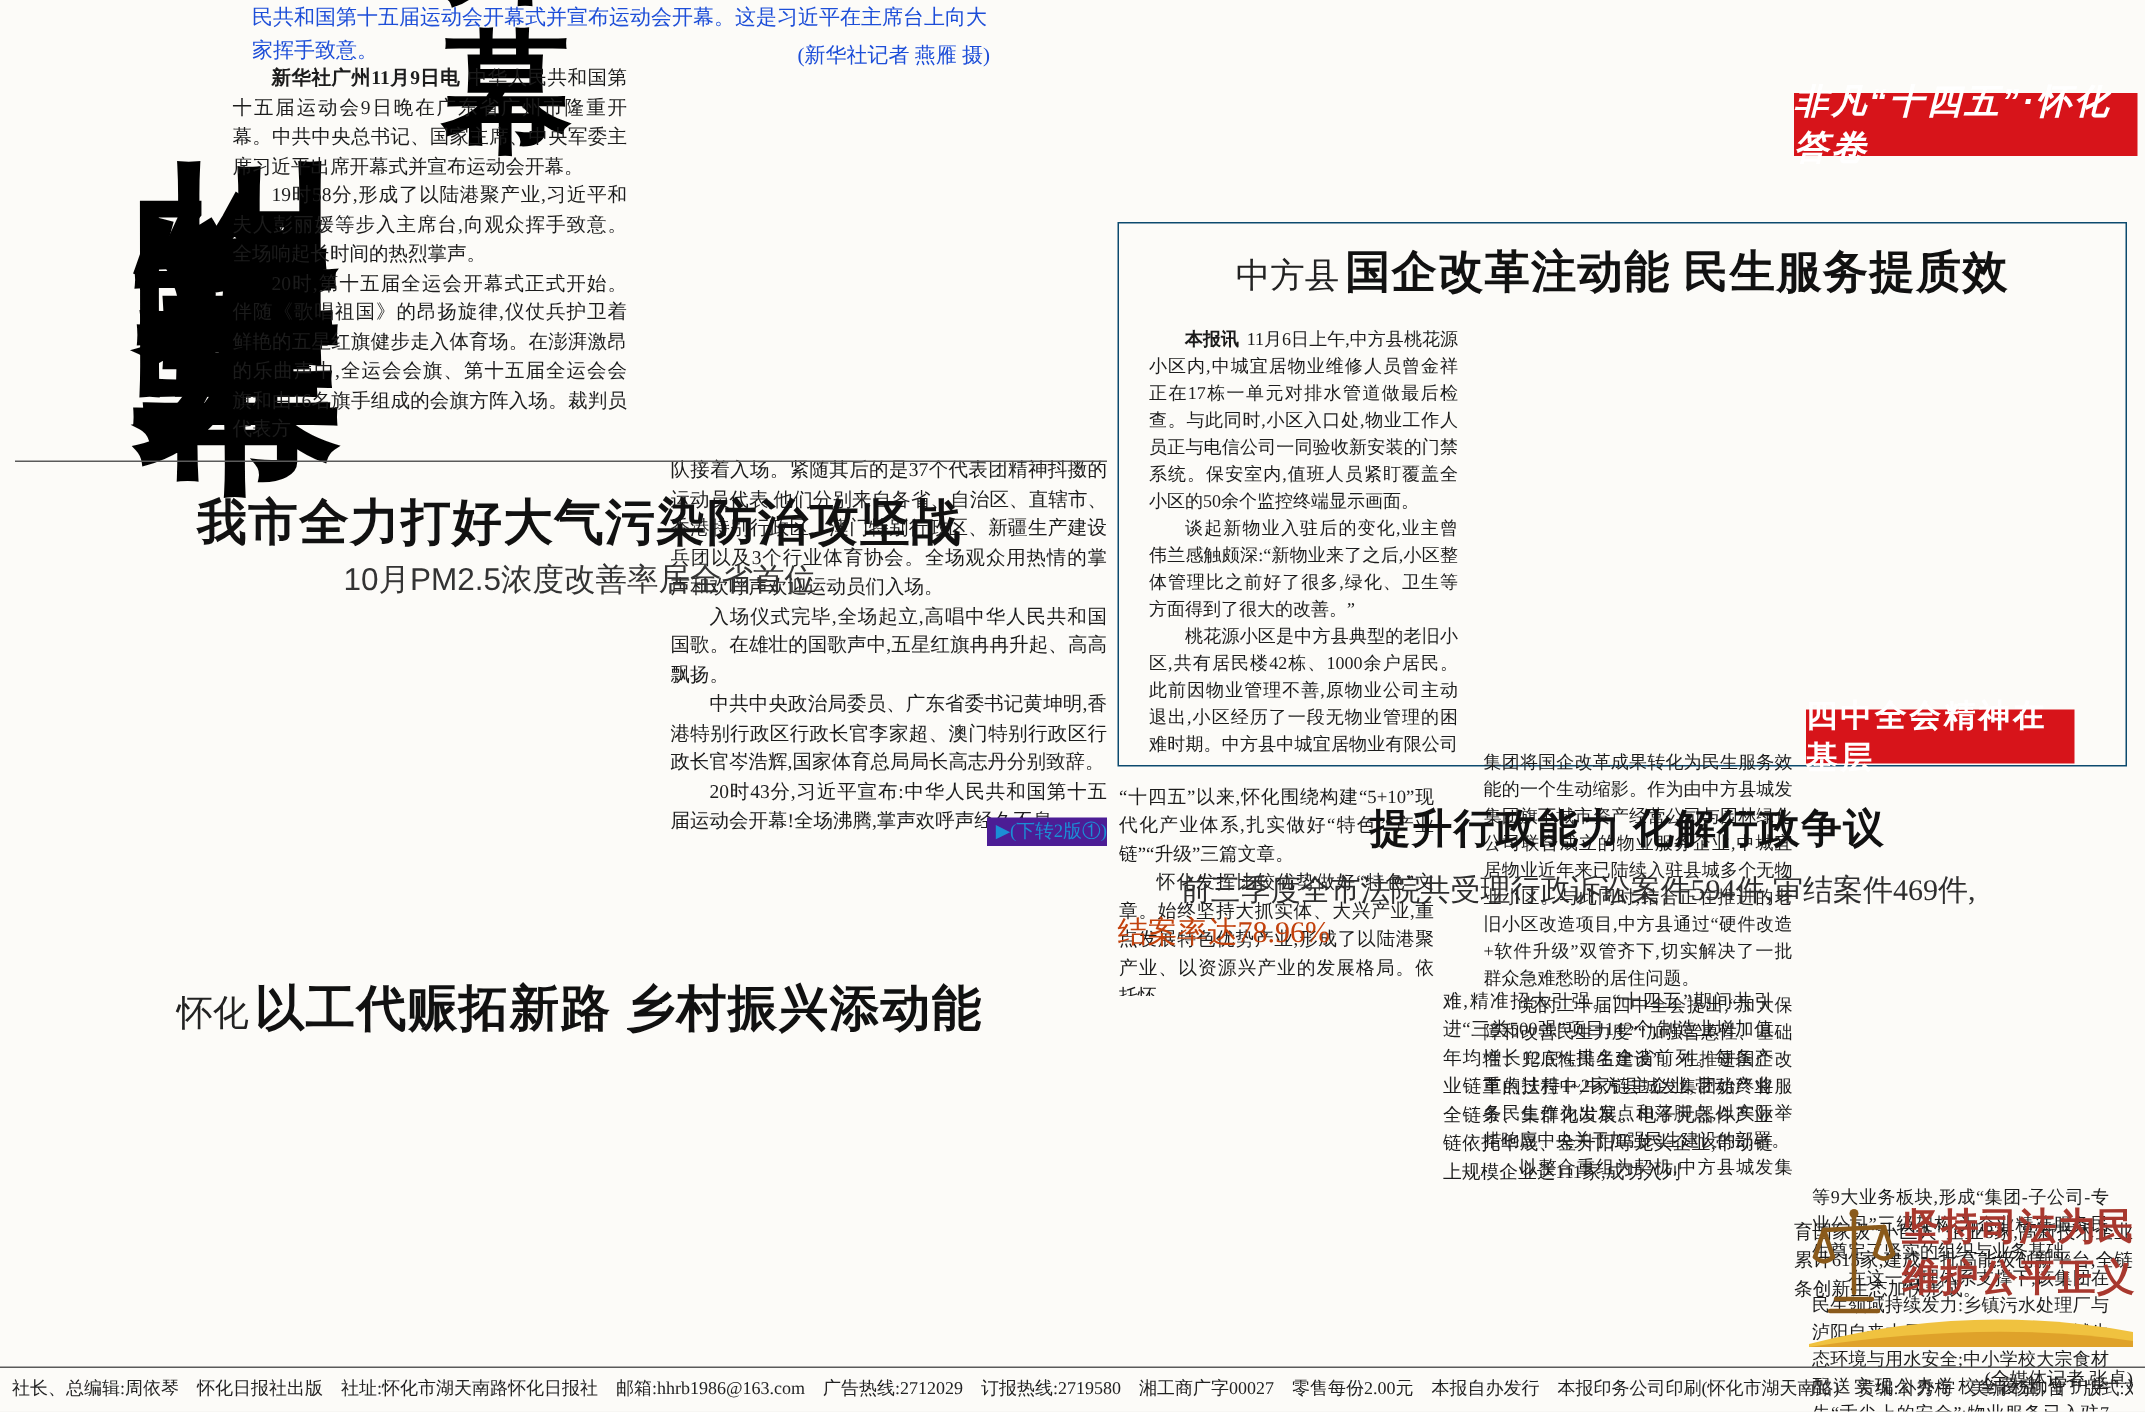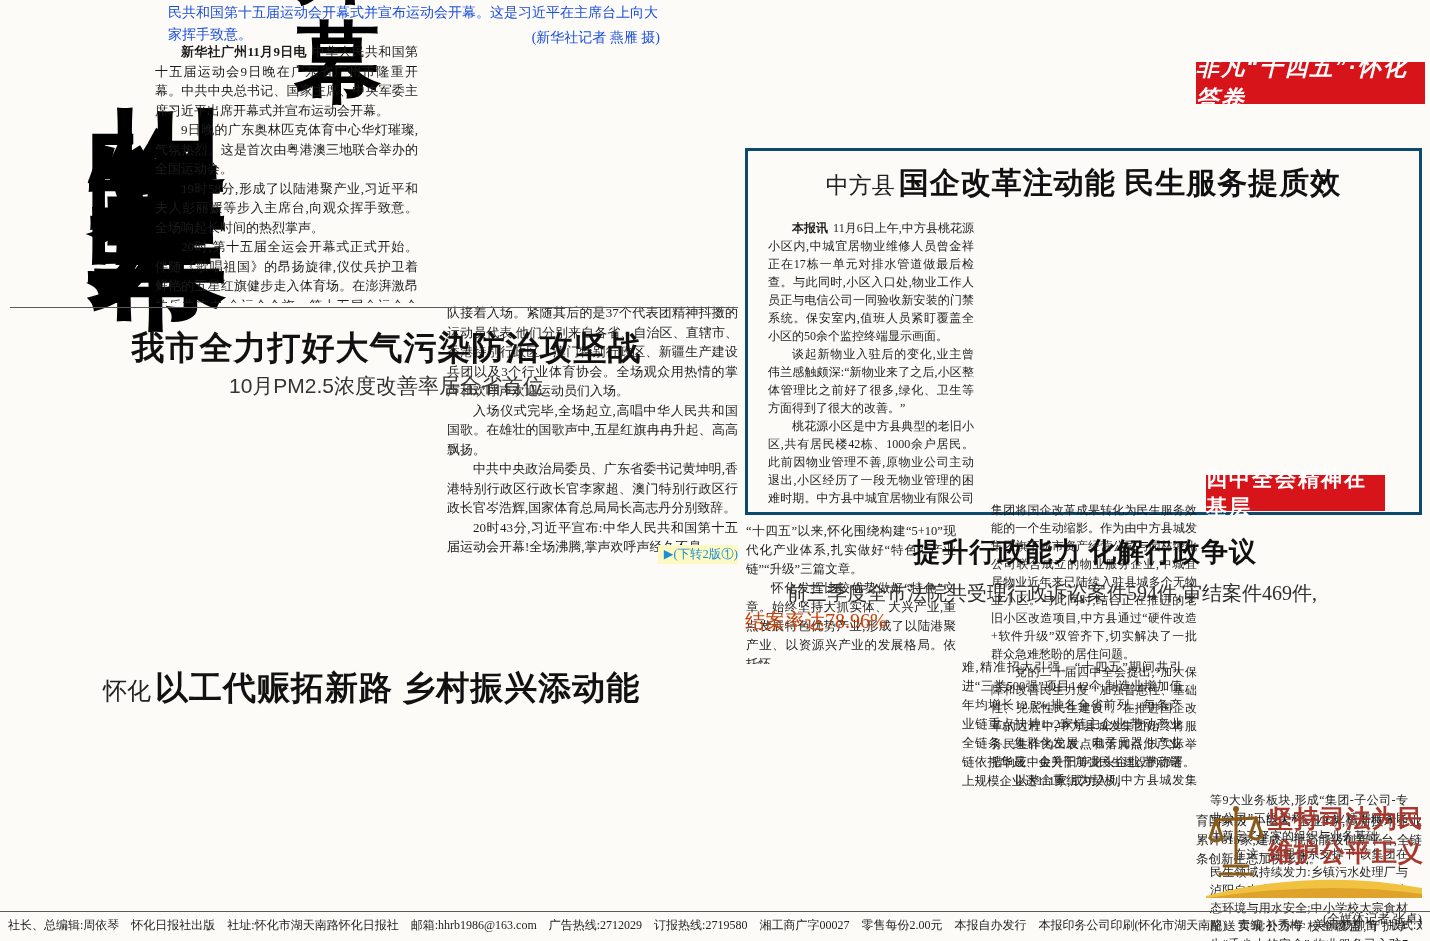--- a/index.html
+++ b/index.html
@@ -35,37 +35,37 @@
   .col{
     font-size:12.5px;line-height:19px;text-align:justify;
     overflow:hidden;position:relative;color:#1c1c1c;
   }
   .col p{margin:0;text-indent:2em;}
   .col p.cont{text-indent:0;}
   .lead{font-weight:bold;margin-right:5px;}
   .byline{text-align:right;margin-top:2px;text-indent:0 !important;}
   .jump{
     position:absolute;right:0;bottom:0;
-    color:#1b8ed6;background:#fef9c3;padding-left:6px;
+    color:#1b8ed6;background:#4c1d95;padding-left:6px;
     font-size:12.5px;
   }
 
   
   .headline{font-weight:900;color:#111;text-align:center;letter-spacing:1px;}
   .kicker{font-weight:400;color:#222;}
   .subtitle{
     text-align:center;color:#333;font-weight:400;
     font-family:"Liberation Sans","DejaVu Sans",sans-serif;
   }
 
   
   .hrule{border-top:1.5px solid #5a5a5a;height:0;}
 
   
-  .redbox{border:3px solid #0c4a6e;background:#fcfbf8;}
+  .redbox{border:1px solid #0c4a6e;background:#fcfbf8;}
   .badge{
     background:#d7141a;color:#ffffff;
     display:flex;align-items:center;justify-content:center;
     font-weight:800;letter-spacing:2px;
     font-family:"Liberation Sans","DejaVu Sans",sans-serif;
   }
 
   
   .justice-text{
     font-weight:900;color:#a8382e;font-size:25px;line-height:33px;
@@ -83,21 +83,20 @@
 <div id="page">
 
   <div class="abs mast-frag">开幕</div>
   <div class="abs mast-vert">州隆重开幕</div>
 
   <div class="abs caption" style="left:168px;top:2px;width:500px;">民共和国第十五届运动会开幕式并宣布运动会开幕。这是习近平在主席台上向大家挥手致意。</div>
   <div class="abs caption" style="left:168px;top:27px;width:492px;text-align:right;">(新华社记者 燕雁 摄)</div>
 
   <div class="abs col" style="left:155px;top:42px;width:263px;height:261px;font-size:13px;line-height:19.5px;">
     <p><b class="lead">新华社广州11月9日电</b><span>中华人民共和国第十五届运动会9日晚在广东省广州市隆重开幕。中共中央总书记、国家主席、中央军委主席习近平出席开幕式并宣布运动会开幕。</span></p>
-    <p>9日晚的广东奥林匹克体育中心华灯璀璨,气氛热烈。这是首次由粤港澳三地联合举办的全国运动会。</p>
     <p>19时58分,形成了以陆港聚产业,习近平和夫人彭丽媛等步入主席台,向观众挥手致意。全场响起长时间的热烈掌声。</p>
     <p>20时,第十五届全运会开幕式正式开始。伴随《歌唱祖国》的昂扬旋律,仪仗兵护卫着鲜艳的五星红旗健步走入体育场。在澎湃激昂的乐曲声中,全运会会旗、第十五届全运会会旗和由16名旗手组成的会旗方阵入场。裁判员代表方</p>
   </div>
   <div class="abs col" style="left:447px;top:42px;width:291px;height:261px;font-size:13px;line-height:19.5px;">
     <p class="cont">队接着入场。紧随其后的是37个代表团精神抖擞的运动员代表,他们分别来自各省、自治区、直辖市、香港特别行政区、澳门特别行政区、新疆生产建设兵团以及3个行业体育协会。全场观众用热情的掌声和欢呼声欢迎运动员们入场。</p>
     <p>入场仪式完毕,全场起立,高唱中华人民共和国国歌。在雄壮的国歌声中,五星红旗冉冉升起、高高飘扬。</p>
     <p>中共中央政治局委员、广东省委书记黄坤明,香港特别行政区行政长官李家超、澳门特别行政区行政长官岑浩辉,国家体育总局局长高志丹分别致辞。</p>
     <p>20时43分,习近平宣布:中华人民共和国第十五届运动会开幕!全场沸腾,掌声欢呼声经久不息。</p>
     <span class="jump">▶(下转2版①)</span>
   </div>
@@ -136,21 +135,21 @@
     <div class="abs col" style="left:462px;top:60px;width:198px;height:246px;font-size:12px;line-height:18px;">
       <p class="cont">等9大业务板块,形成“集团-子公司-专业公司”三级架构,为企业精准服务民生奠定了坚实的组织与业务基础。</p>
       <p>在这一治理体系支撑下,该集团在民生领域持续发力:乡镇污水处理厂与泸阳自来水厂稳健运行,守护着县域生态环境与用水安全;中小学校大宗食材配送实现公办学校全覆盖,守护学生“舌尖上的安全”;物业服务已入驻7个小区,有效破解无物业小区管理难题;县主城区新增2000个道路停车位与58个充电桩;易地搬迁点充电桩扩容降费,从根源上消除“飞线充电”安全隐患……一系列举措,在“食、住、行”等环节切实提升了居民的生活品质与安全感。(蒲书慧)</p>
     </div>
     <div class="abs badge" style="left:458px;top:312px;width:179px;height:36px;font-size:21px;margin-top:12px;">四中全会精神在基层</div>
   </div>
 
   <div class="abs headline" style="left:35px;top:326px;width:703px;font-size:33px;">我市全力打好大气污染防治攻坚战</div>
   <div class="abs subtitle" style="left:35px;top:372px;width:703px;font-size:21px;">10月PM2.5浓度改善率居全省首位</div>
 
-  <div class="abs" style="left:20px;top:650px;width:703px;text-align:center;white-space:nowrap;margin-top:16px;">
+  <div class="abs" style="left:35px;top:650px;width:703px;text-align:center;white-space:nowrap;">
     <span class="kicker" style="font-size:24px;">怀化</span>
     <span class="headline" style="font-size:33px;">以工代赈拓新路 乡村振兴添动能</span>
   </div>
 
   <div class="abs headline" style="left:745px;top:534px;width:680px;font-size:27px;">提升行政能力 化解行政争议</div>
   <div class="abs" style="left:745px;top:580px;width:680px;font-size:20px;color:#2e2e2e;padding-left:42px;box-sizing:border-box;">前三季度全市法院共受理行政诉讼案件594件,审结案件469件,</div>
   <div class="abs" style="left:745px;top:608px;width:680px;font-size:20px;color:#c2410c;">结案率达78.96%</div>
 
   <div class="abs" style="left:1206px;top:798px;width:216px;height:100px;">
     <span class="abs" style="left:0;top:6px;width:58px;height:76px;">

